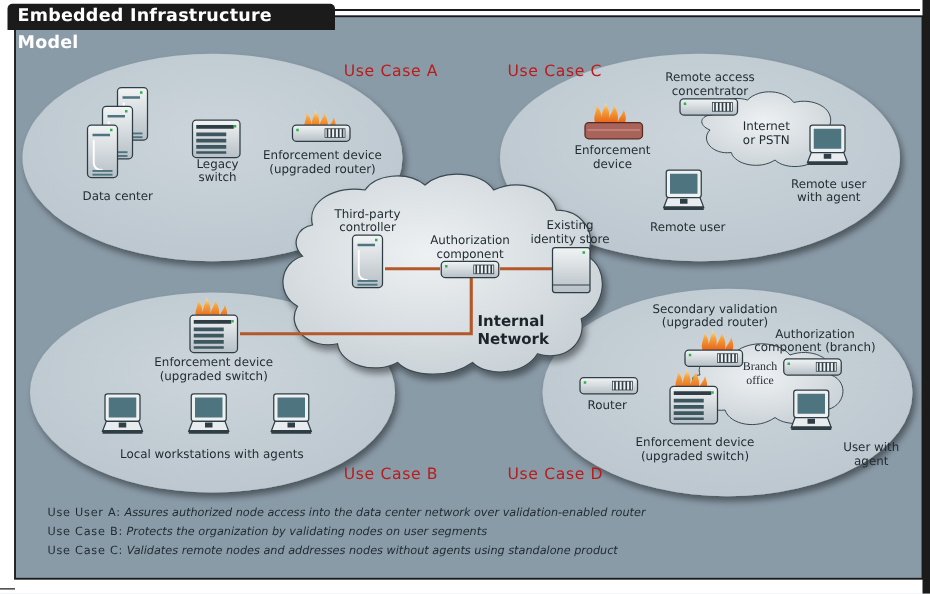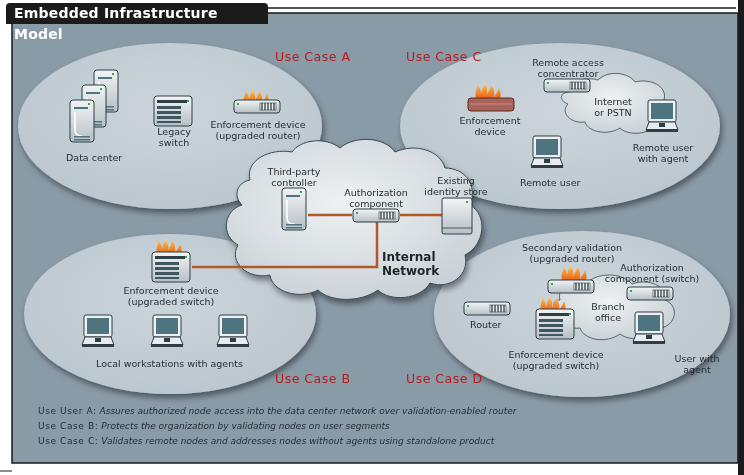--- a/index.html
+++ b/index.html
@@ -214,23 +214,23 @@
   <div>Remote user</div>
   <div>with agent</div>
 </div>
 
 <div class="lbl" style="left:510px;top:242px;width:124px;">
   <div>Secondary validation</div>
   <div>(upgraded router)</div>
 </div>
 <div class="lbl" style="left:600px;top:262px;width:104px;">
   <div>Authorization</div>
-  <div>component (switch)</div>
-</div>
-<div class="lbl" style="left:586px;top:301px;width:44px;">
+  <div>component (branch)</div>
+</div>
+<div class="lbl" style="left:586px;top:289px;width:44px;font-family:Liberation Serif, serif;">
   <div>Branch</div>
   <div>office</div>
 </div>
 <div class="lbl" style="left:470px;top:319px;">Router</div>
 <div class="lbl" style="left:504px;top:349px;width:104px;">
   <div>Enforcement device</div>
   <div>(upgraded switch)</div>
 </div>
 <div class="lbl" style="left:628px;top:353px;width:54px;margin-left:42px;">
   <div>User with</div>

